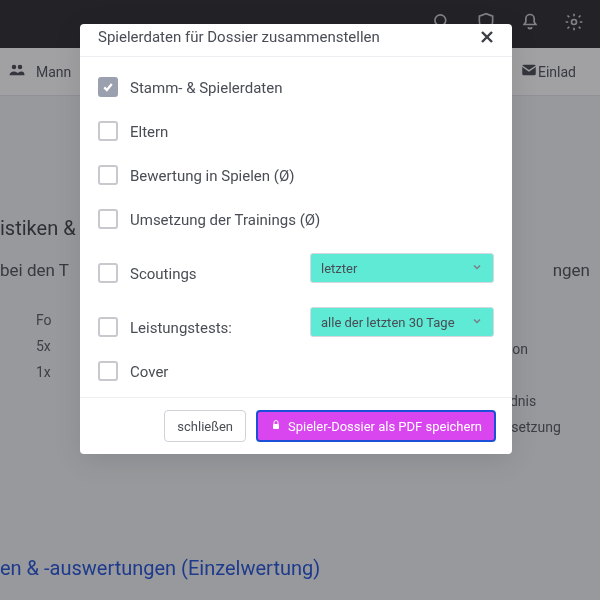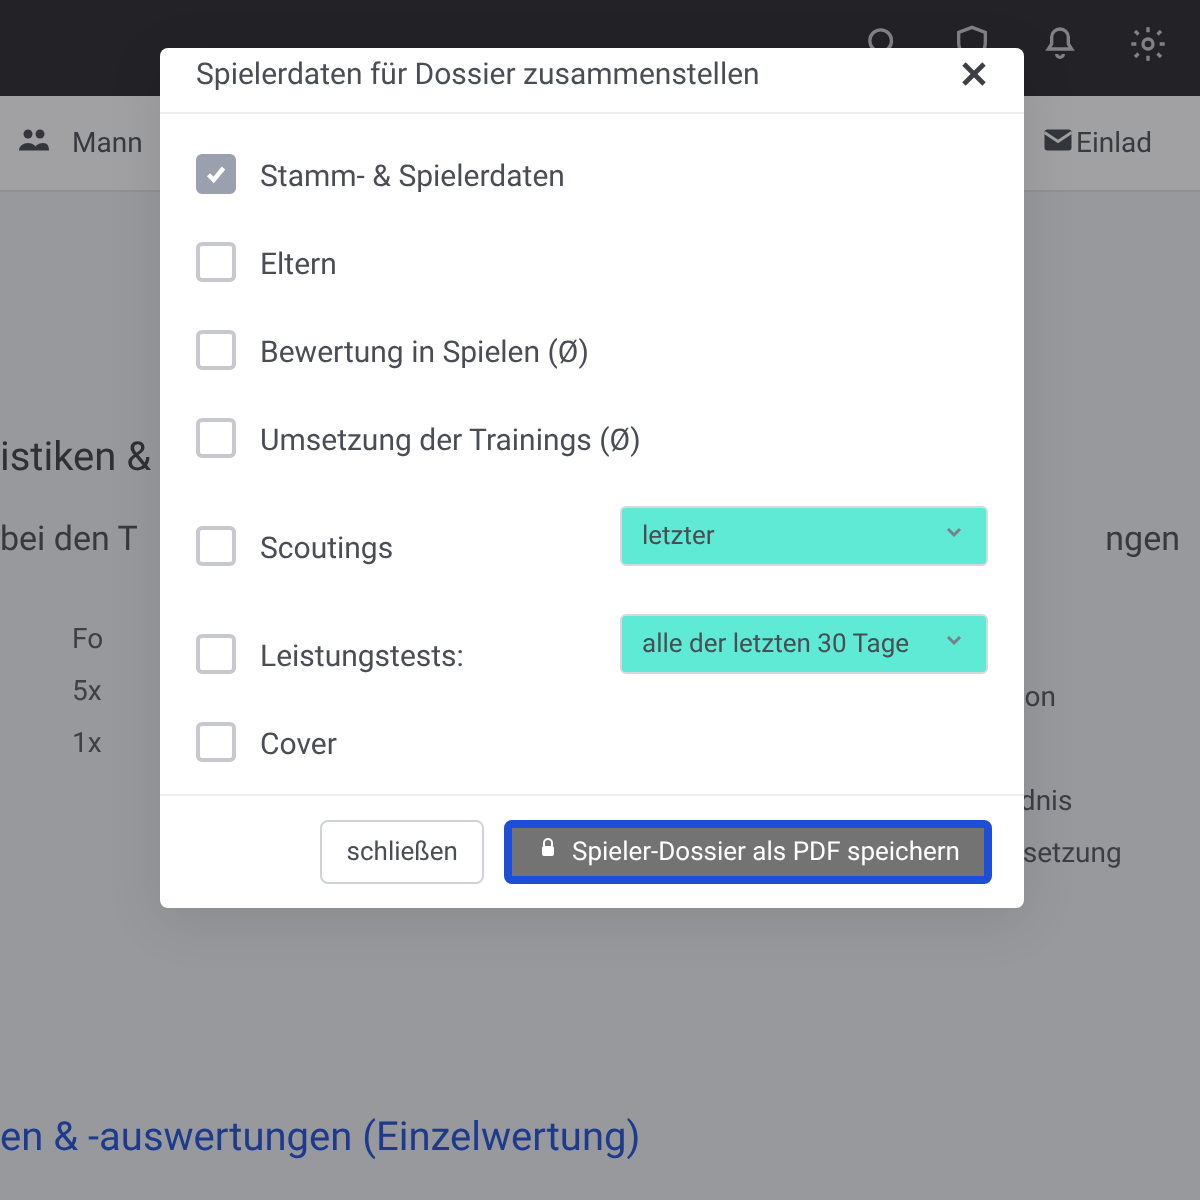--- a/index.html
+++ b/index.html
@@ -96,21 +96,21 @@
   }
   .btn {
     height: 32px; padding: 0 12px; border-radius: 4px;
     font-size: 13px; display: inline-flex; align-items: center; gap: 6px;
     cursor: pointer;
   }
   .btn-secondary {
     background: #fff; color: #4a4d55; border: 1px solid #cfd2d9; text-align: center;
   }
   .btn-primary {
-    background: #737373; color: #fff; border: 4px solid #1d4ed8;
+    background: #d946ef; color: #fff; border: 2px solid #1d4ed8;
   }
   .btn-primary .ic { width: 12px; height: 12px; fill: #fff; }
 </style>
 </head>
 <body>
 
 <div class="topbar">
   <span><svg class="ic" viewBox="0 0 24 24">
         <circle cx="10" cy="10" r="6.5" fill="none" stroke="#c9c9ce" stroke-width="2"></circle>
         <line x1="15" y1="15" x2="21" y2="21" stroke="#c9c9ce" stroke-width="2"></line>

